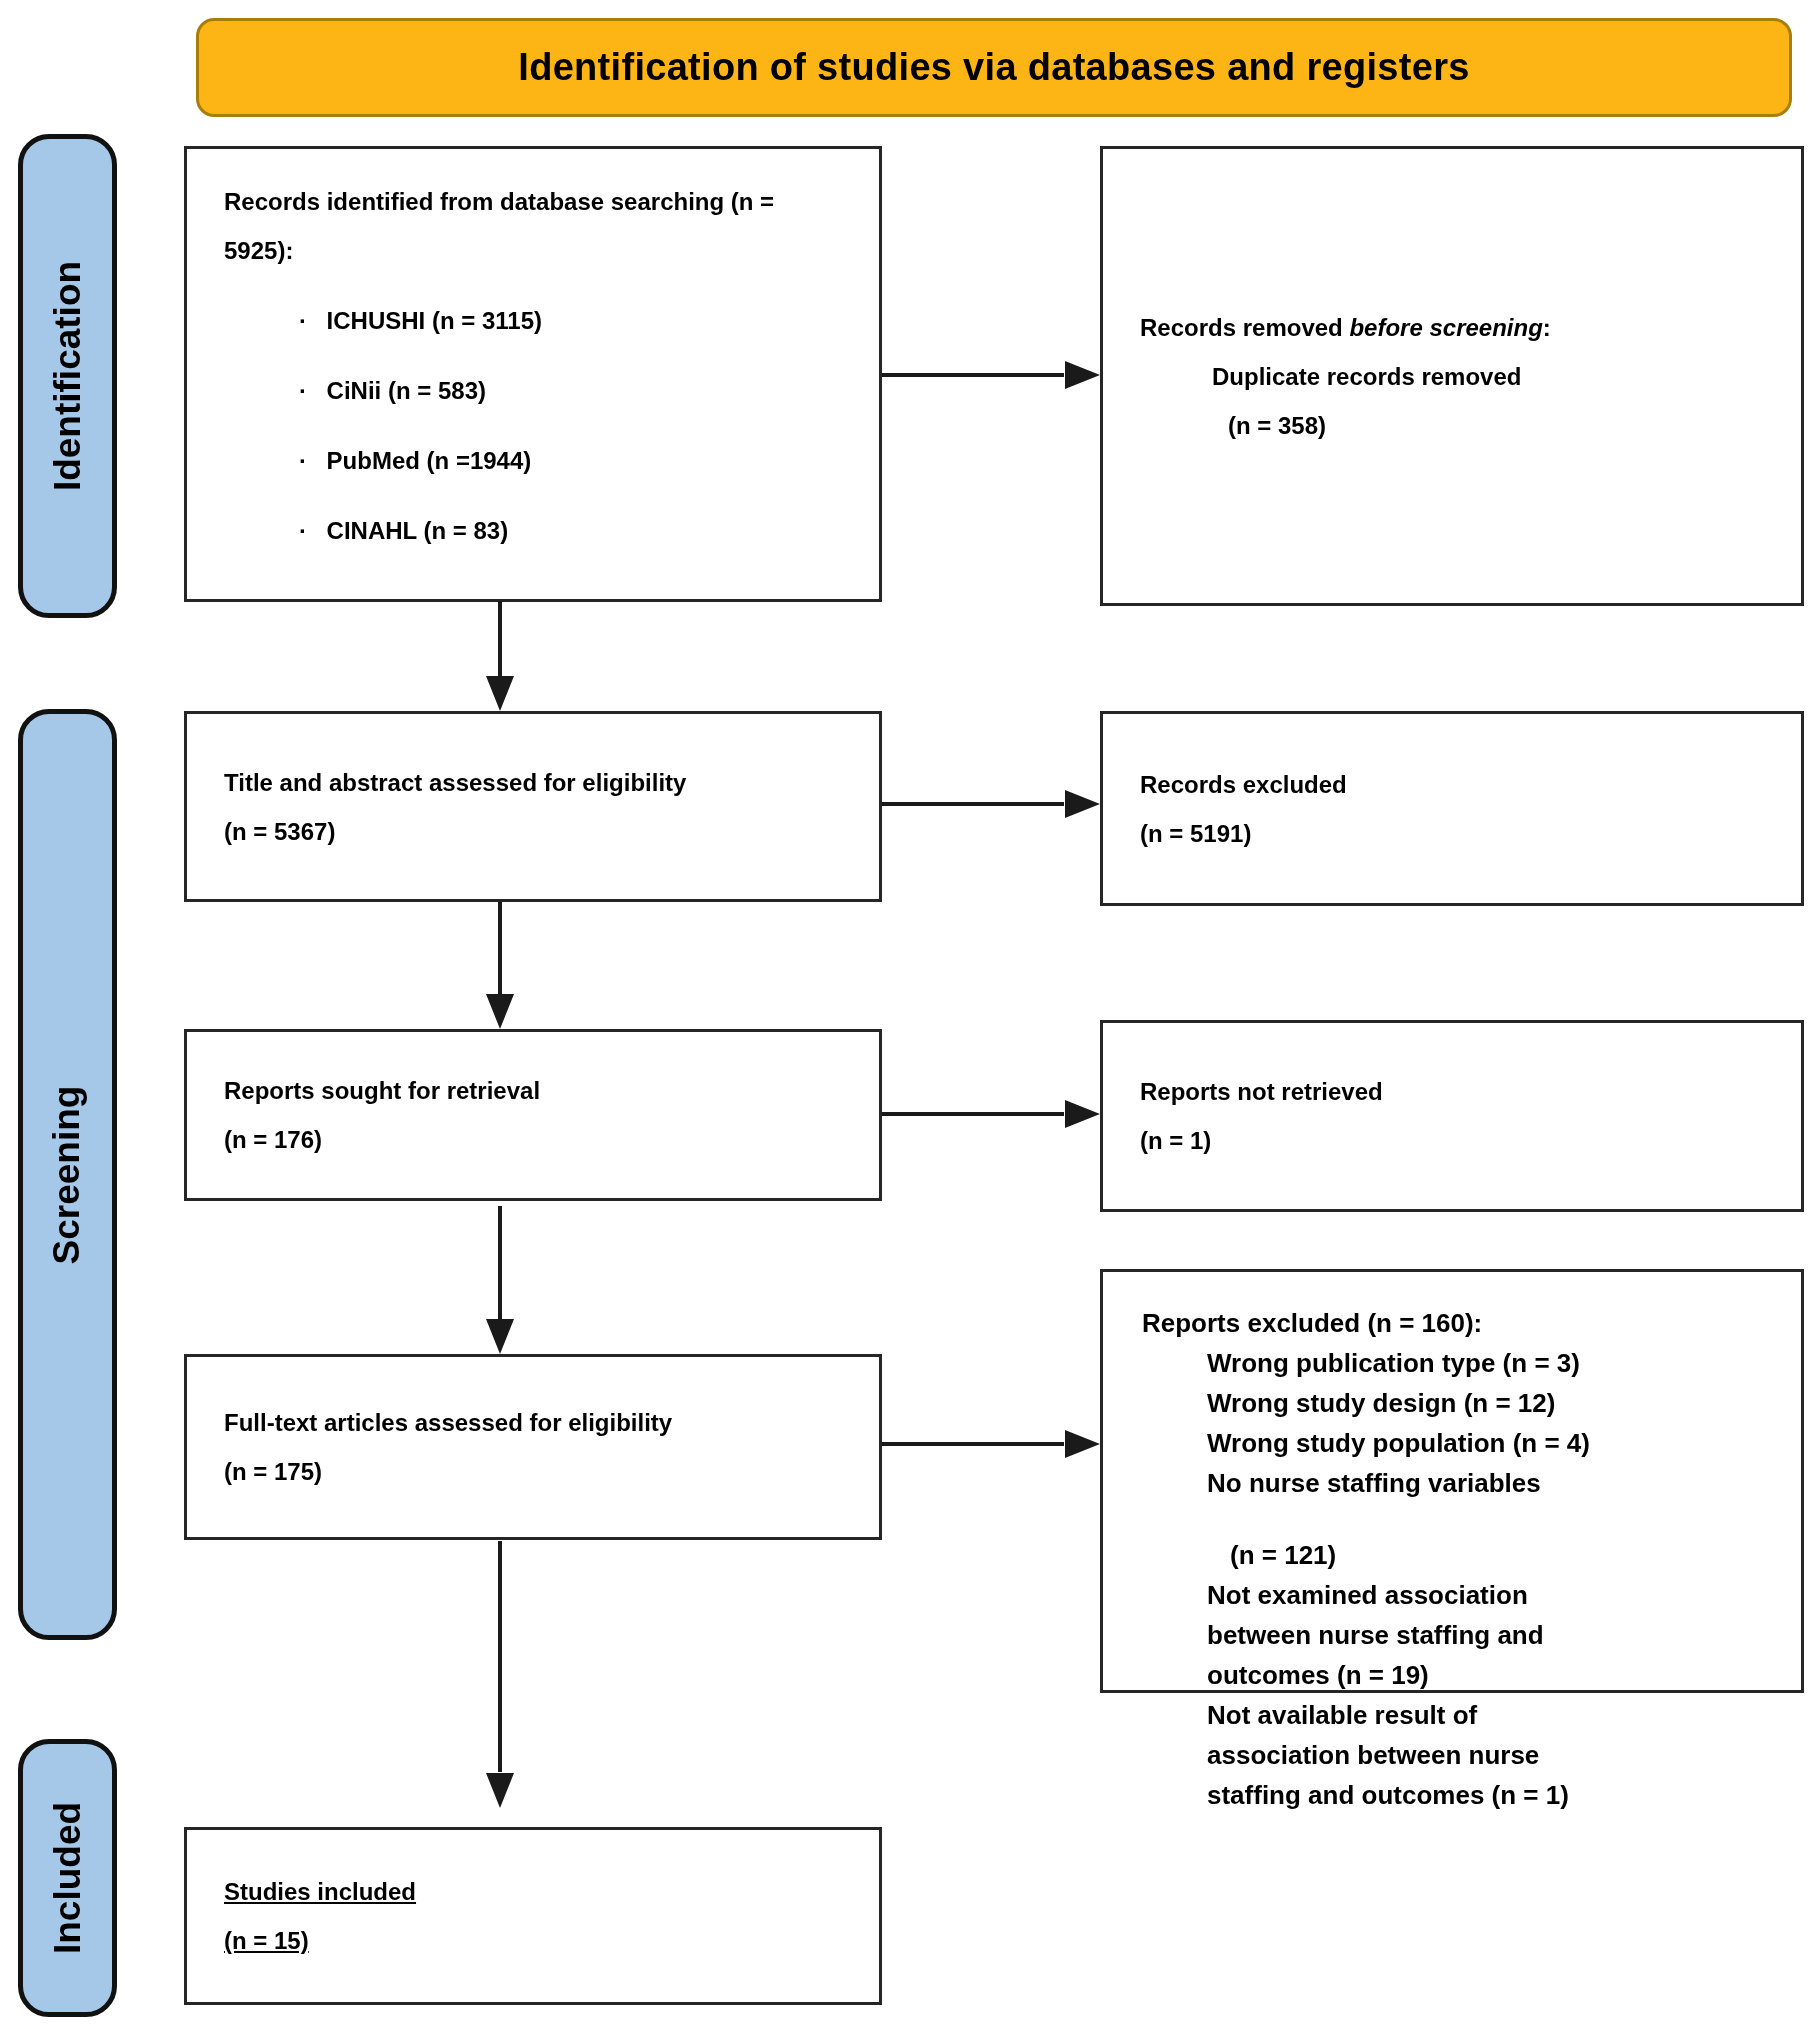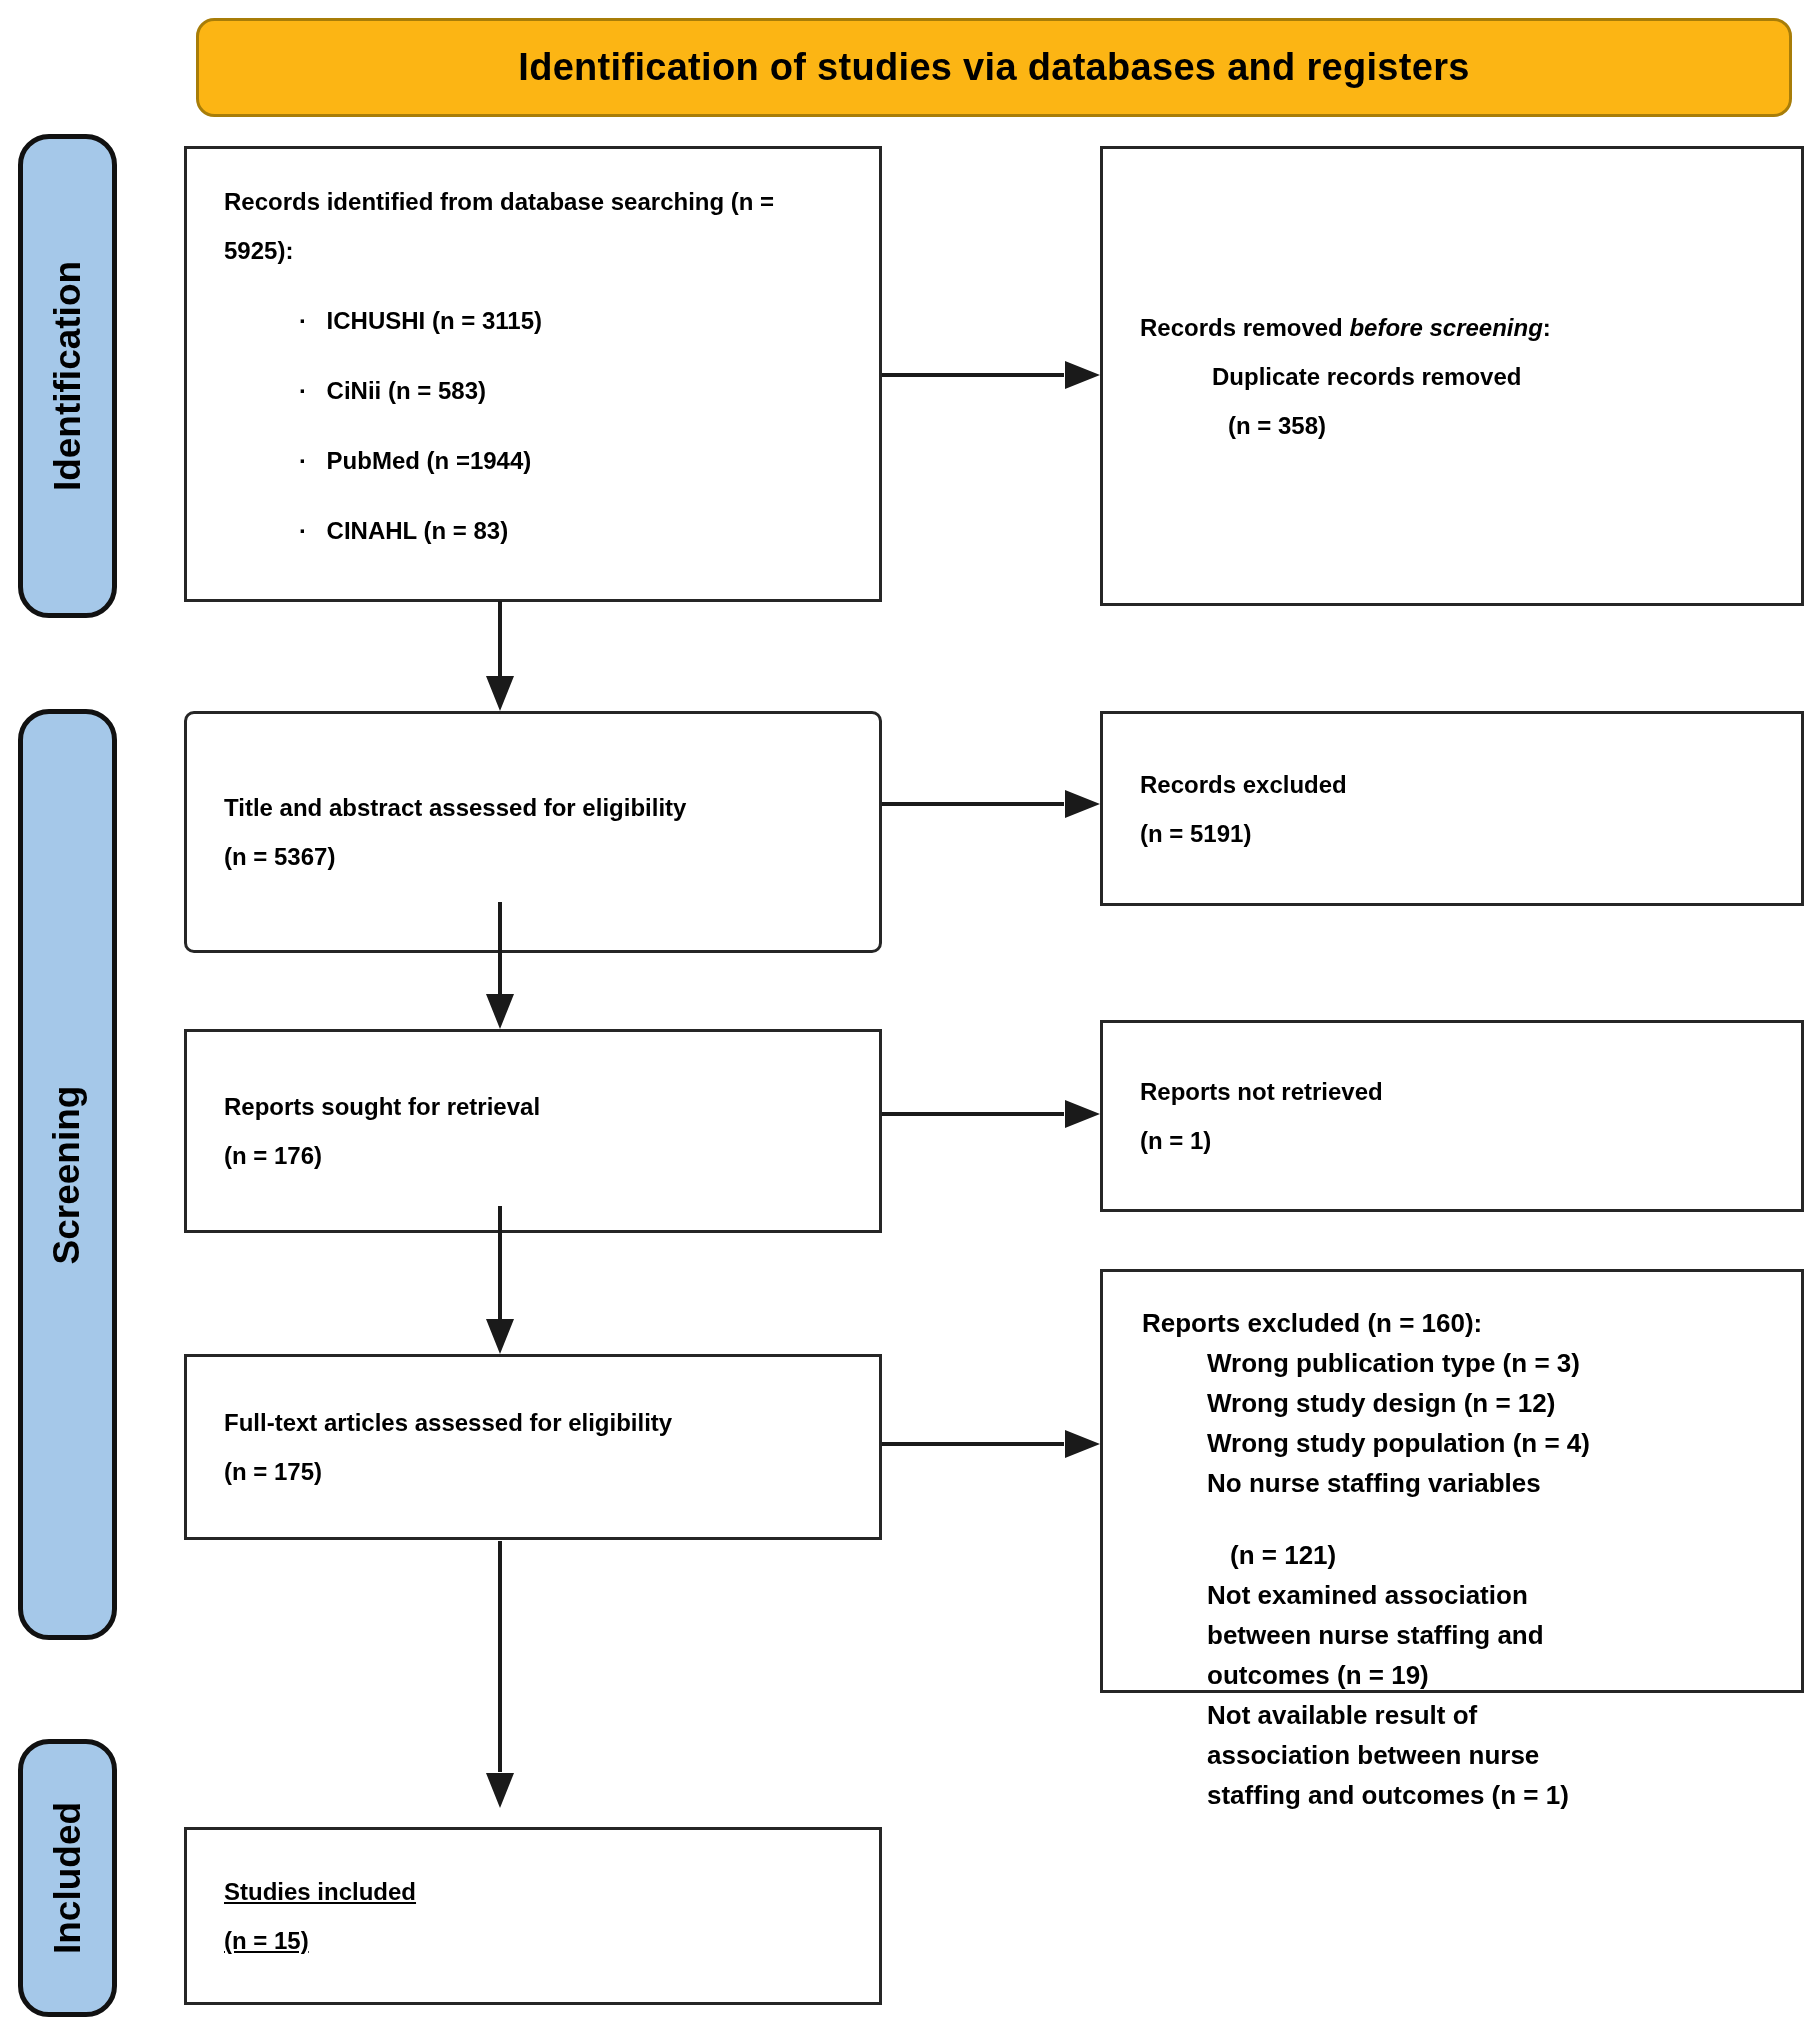--- a/index.html
+++ b/index.html
@@ -33,22 +33,22 @@
   .box {
     position:absolute; background:#ffffff; border:3.9px solid #262626;
     box-sizing:border-box; font-size:24px; line-height:49px;
   }
   .col-l { left:184px;  width:698px; }
   .col-r { left:1100px; width:704px; }
   .center { display:flex; flex-direction:column; justify-content:center;
             padding-left:37px; padding-right:18.3px; }
 
   #box-b1 { top:146px;  height:456px; padding:27.5px 17px 0 37px; }
-  #box-b2 { top:711px; height:242px;border-radius:10px; }
-  #box-b3 { top:1029px; height:204px; }
+  #box-b2 { top:711px; height:191px; }
+  #box-b3 { top:1029px; height:172px; }
   #box-b4 { top:1354px; height:186px; }
   #box-b5 { top:1827px; height:178px;text-decoration:underline; }
   #box-r1 { top:146px;  height:460px; }
   #box-r2 { top:711px; height:195px; }
   #box-r3 { top:1020px; height:192px; }
   #box-r4 { top:1269px; height:424px; padding:31px 17px 0 39px; font-size:26px; line-height:40px; }
 
   .wrap900 { max-width:588px; }
   .wrap720 { max-width:471px; }
 

